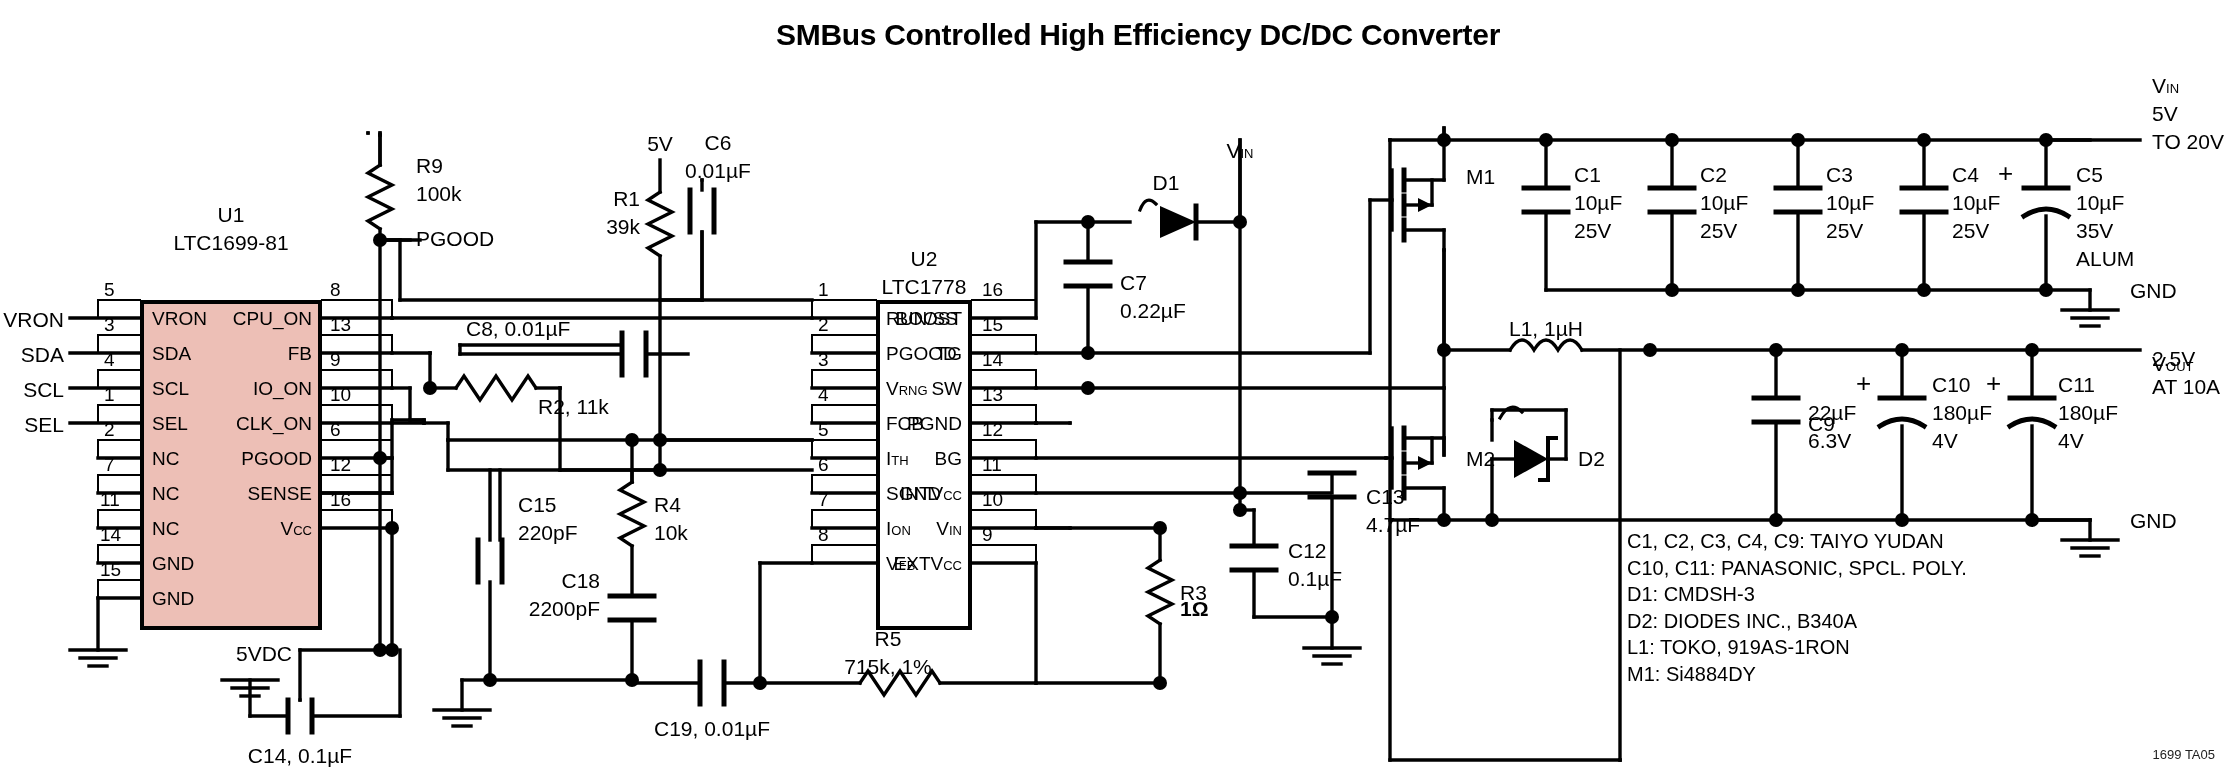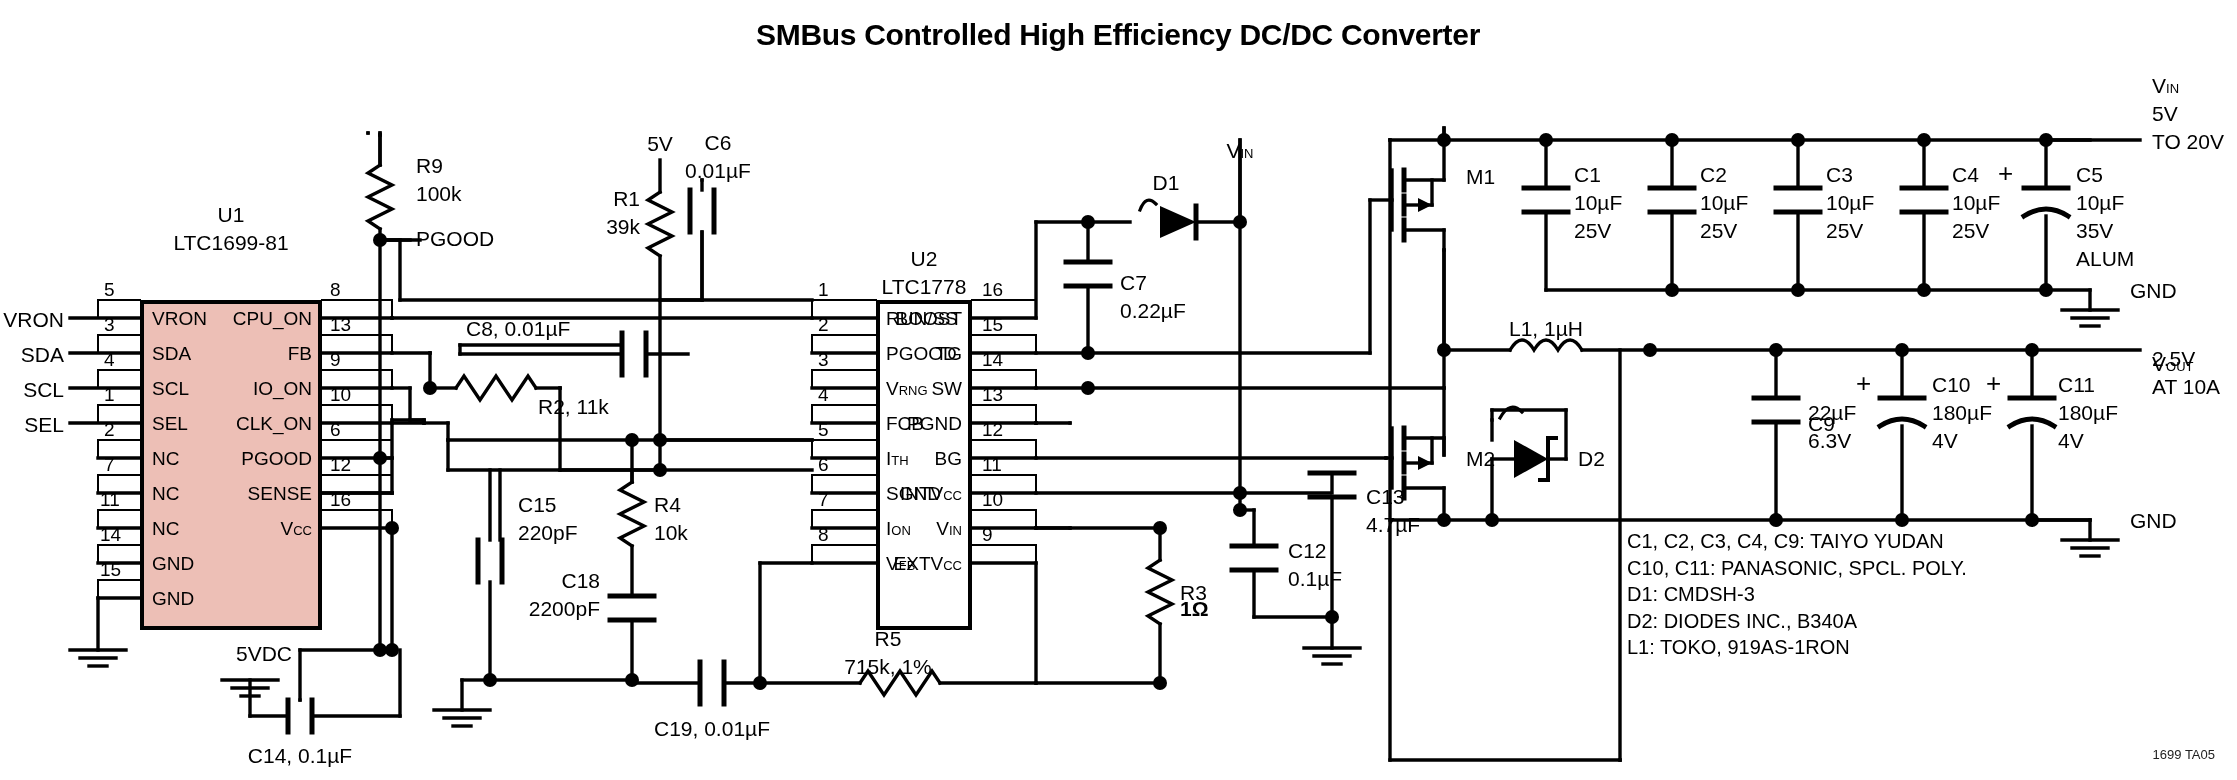--- a/index.html
+++ b/index.html
@@ -1,19 +1,19 @@
 <!DOCTYPE html>
 <html><head>
 <meta charset="utf-8">
 <style>
   html,body{margin:0;padding:0;background:#fff;}
   body{width:2237px;height:780px;font-family:"Liberation Sans",sans-serif;color:#000;position:relative;overflow:hidden;}
   #root{position:relative;width:2237px;height:780px;}
   .t{position:absolute;font-family:"Liberation Sans",sans-serif;white-space:pre;line-height:1;}
-  .title{font-weight:bold;font-size:30px;letter-spacing:-0.3px;}
+  .title{font-weight:bold;font-size:30px;letter-spacing:-0.3px;margin-left:20px;}
   .lbl{font-size:21px;}
   .pin{font-size:19px;}
   .pinnum{font-size:19px;}
   .notes{font-size:20px;line-height:26.5px;}
   .credit{font-size:13px;color:#222;}
   .sub{font-size:13px;vertical-align:baseline;}
   svg{position:absolute;left:0;top:0;}
   .ctr{transform:translateX(-50%);}
   .rt{transform:translateX(-100%);}
 </style>
@@ -685,17 +685,18 @@
   <div class="t lbl" style="left:2152px;top:348px;">2.5V</div>
   <div class="t lbl" style="left:2152px;top:376px;">AT 10A</div>
   <div class="t lbl" style="left:2130px;top:510px;">GND</div>
 
   <div style="position:absolute;left:1627px;top:528px;">
     <div class="notes">C1, C2, C3, C4, C9: TAIYO YUDAN</div>
     <div class="notes">C10, C11: PANASONIC, SPCL. POLY.</div>
     <div class="notes">D1: CMDSH-3</div>
     <div class="notes">D2: DIODES INC., B340A</div>
     <div class="notes">L1: TOKO, 919AS-1RON</div>
+    <div class="notes">M1: Si4884DY</div>
   </div>
 
   <div class="t credit rt" style="left:2215px;top:748px;">1699 TA05</div>
 
 </div>
 
 </body></html>

